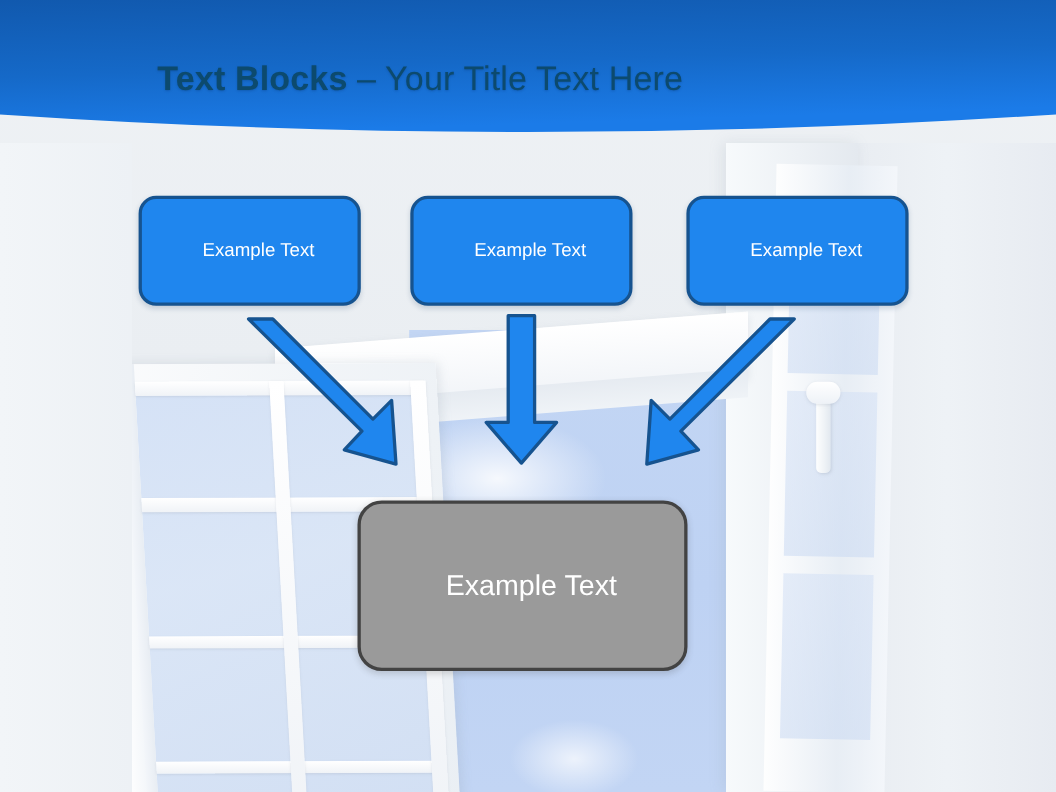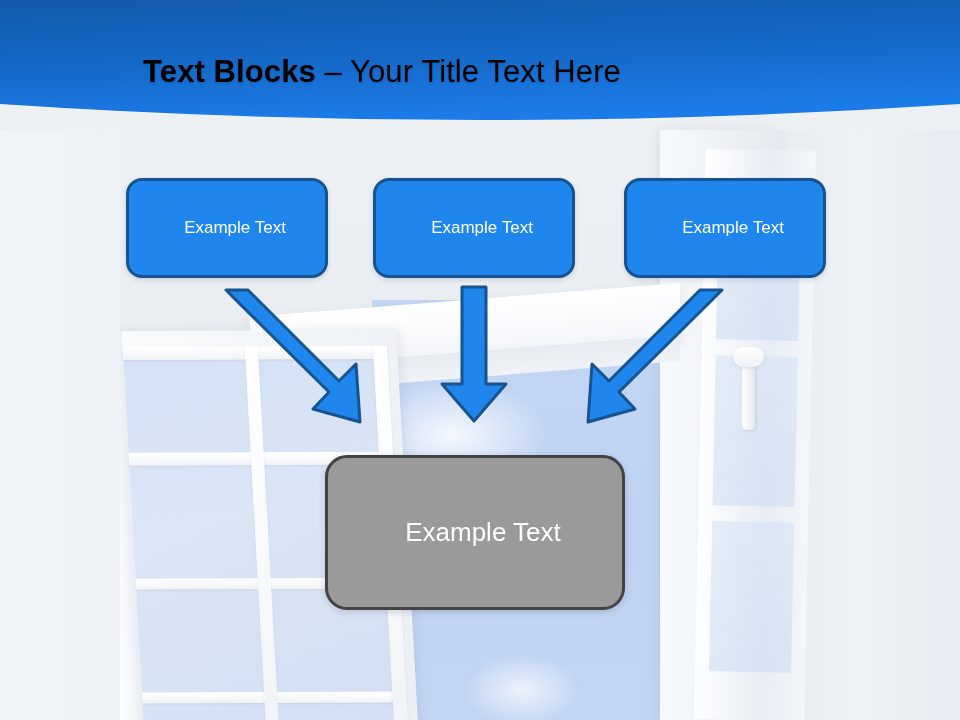--- a/index.html
+++ b/index.html
@@ -155,21 +155,21 @@
     height: 132px;
   }
   .header svg { display: block; }
 
   .title {
     position: absolute;
     left: 0;
     top: 52px;
     width: 764px;
     text-align: center;
-    color: #000000;
+    color: #0c4a6e;
     font-size: 31px;
     line-height: 40px;
     letter-spacing: .1px;
     white-space: nowrap;
     text-shadow: 0 1px 2px rgba(0,40,90,.25);
   }
   .title .bold { font-weight: 700; }
   .title .light { font-weight: 400; }
 
   

